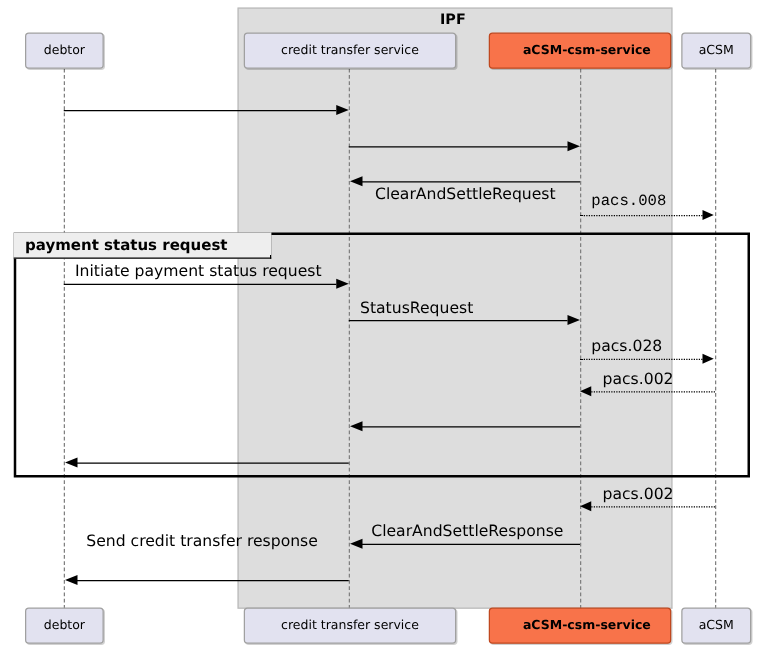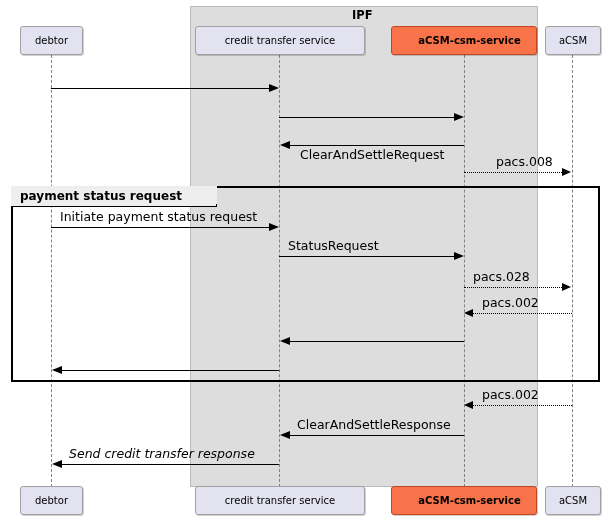--- a/index.html
+++ b/index.html
@@ -173,21 +173,21 @@
   <div class="msg-line" style="left:51px;top:88px;width:218px;"></div>
   <div class="arrowhead right" style="left:269px;top:83.5px;"></div>
 
   <div class="msg-label" style="left:300px;top:100px;margin-top:48px;">ClearAndSettleRequest</div>
   <div class="msg-line" style="left:279px;top:117px;width:175px;"></div>
   <div class="arrowhead right" style="left:454px;top:112.5px;"></div>
 
   <div class="msg-line" style="left:289px;top:145px;width:175px;"></div>
   <div class="arrowhead left" style="left:280px;top:140.5px;"></div>
 
-  <div class="msg-label" style="left:496px;top:155px;">pacs.008</div>
+  <div class="msg-label" style="left:473px;top:155px;font-family:Liberation Mono, monospace;">pacs.008</div>
   <div class="msg-line dotted" style="left:464px;top:172px;width:98px;"></div>
   <div class="arrowhead openright" style="left:562px;top:168px;"></div>
 
   <div class="msg-label" style="left:60px;top:210px;">Initiate payment status request</div>
   <div class="msg-line" style="left:51px;top:227px;width:218px;"></div>
   <div class="arrowhead right" style="left:269px;top:222.5px;"></div>
 
   <div class="msg-label" style="left:288px;top:239px;">StatusRequest</div>
   <div class="msg-line" style="left:279px;top:256px;width:175px;"></div>
   <div class="arrowhead right" style="left:454px;top:251.5px;"></div>
@@ -207,17 +207,17 @@
   <div class="arrowhead left" style="left:52px;top:365.5px;"></div>
 
   <div class="msg-label" style="left:482px;top:388px;">pacs.002</div>
   <div class="msg-line dotted" style="left:473px;top:405px;width:99px;"></div>
   <div class="arrowhead openleft" style="left:464px;top:401px;"></div>
 
   <div class="msg-label" style="left:297px;top:418px;">ClearAndSettleResponse</div>
   <div class="msg-line" style="left:289px;top:435px;width:175px;"></div>
   <div class="arrowhead left" style="left:280px;top:430.5px;"></div>
 
-  <div class="msg-label" style="left:69px;top:447px;font-style:italic;">Send credit transfer response</div>
+  <div class="msg-label" style="left:69px;top:426px;">Send credit transfer response</div>
   <div class="msg-line" style="left:61px;top:464px;width:218px;"></div>
   <div class="arrowhead left" style="left:52px;top:459.5px;"></div>
 
 </div>
 
 </body></html>

